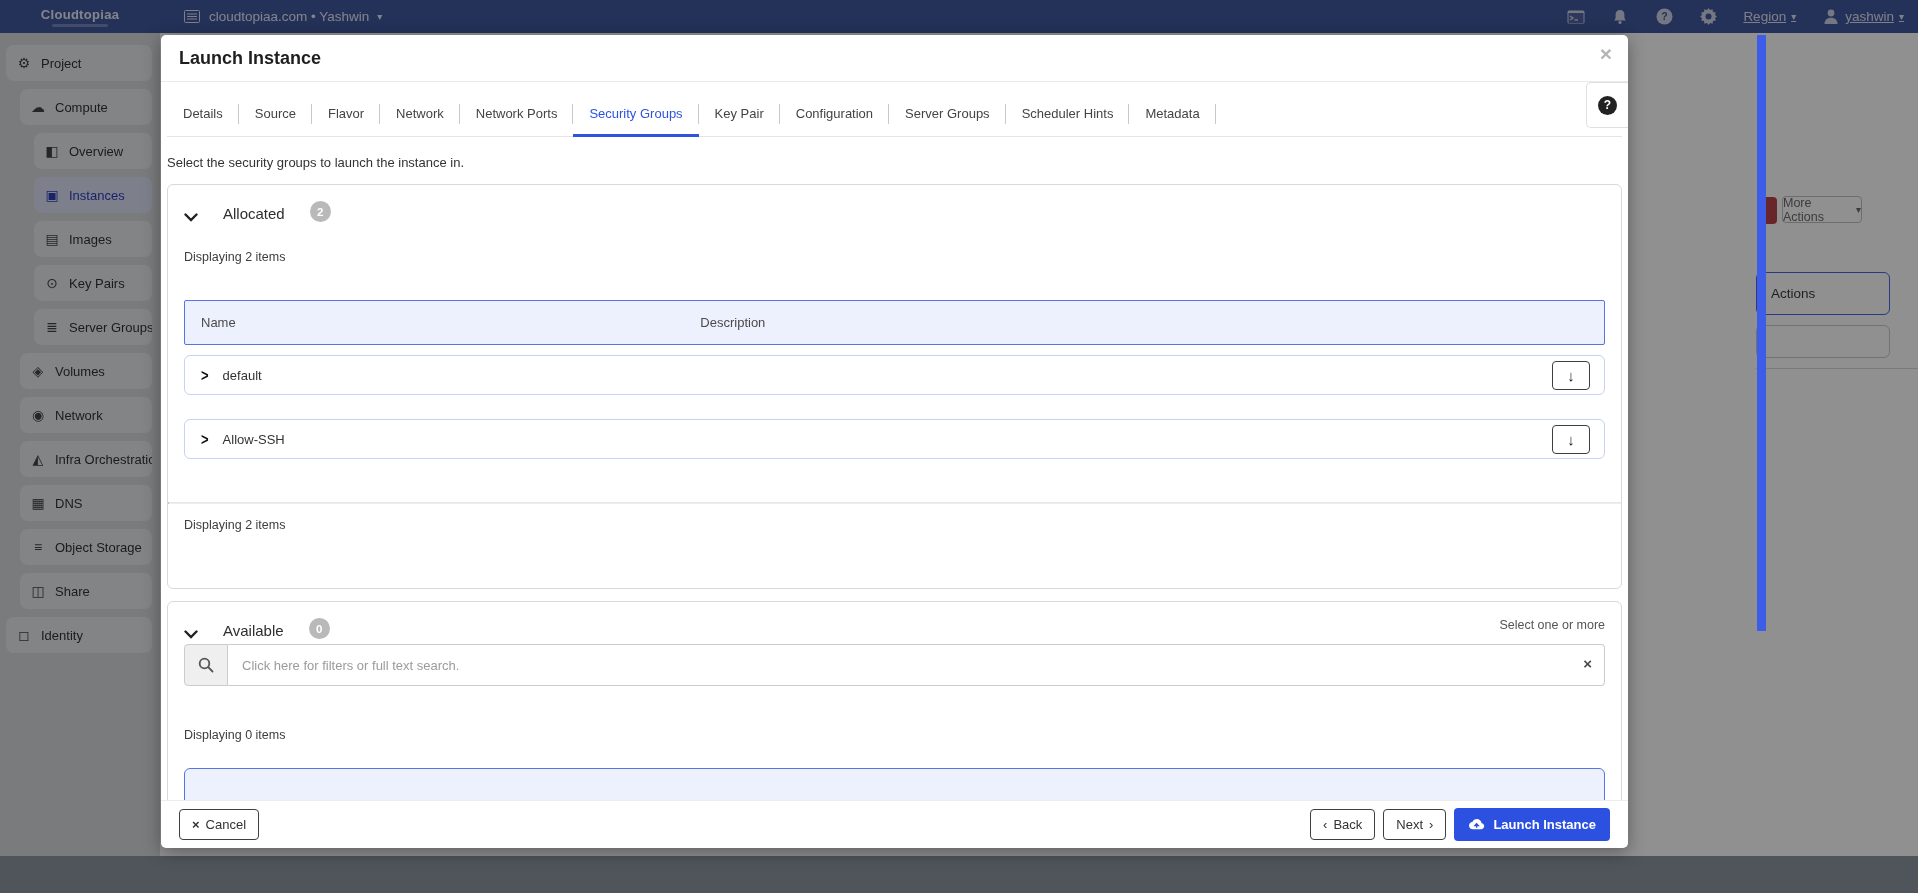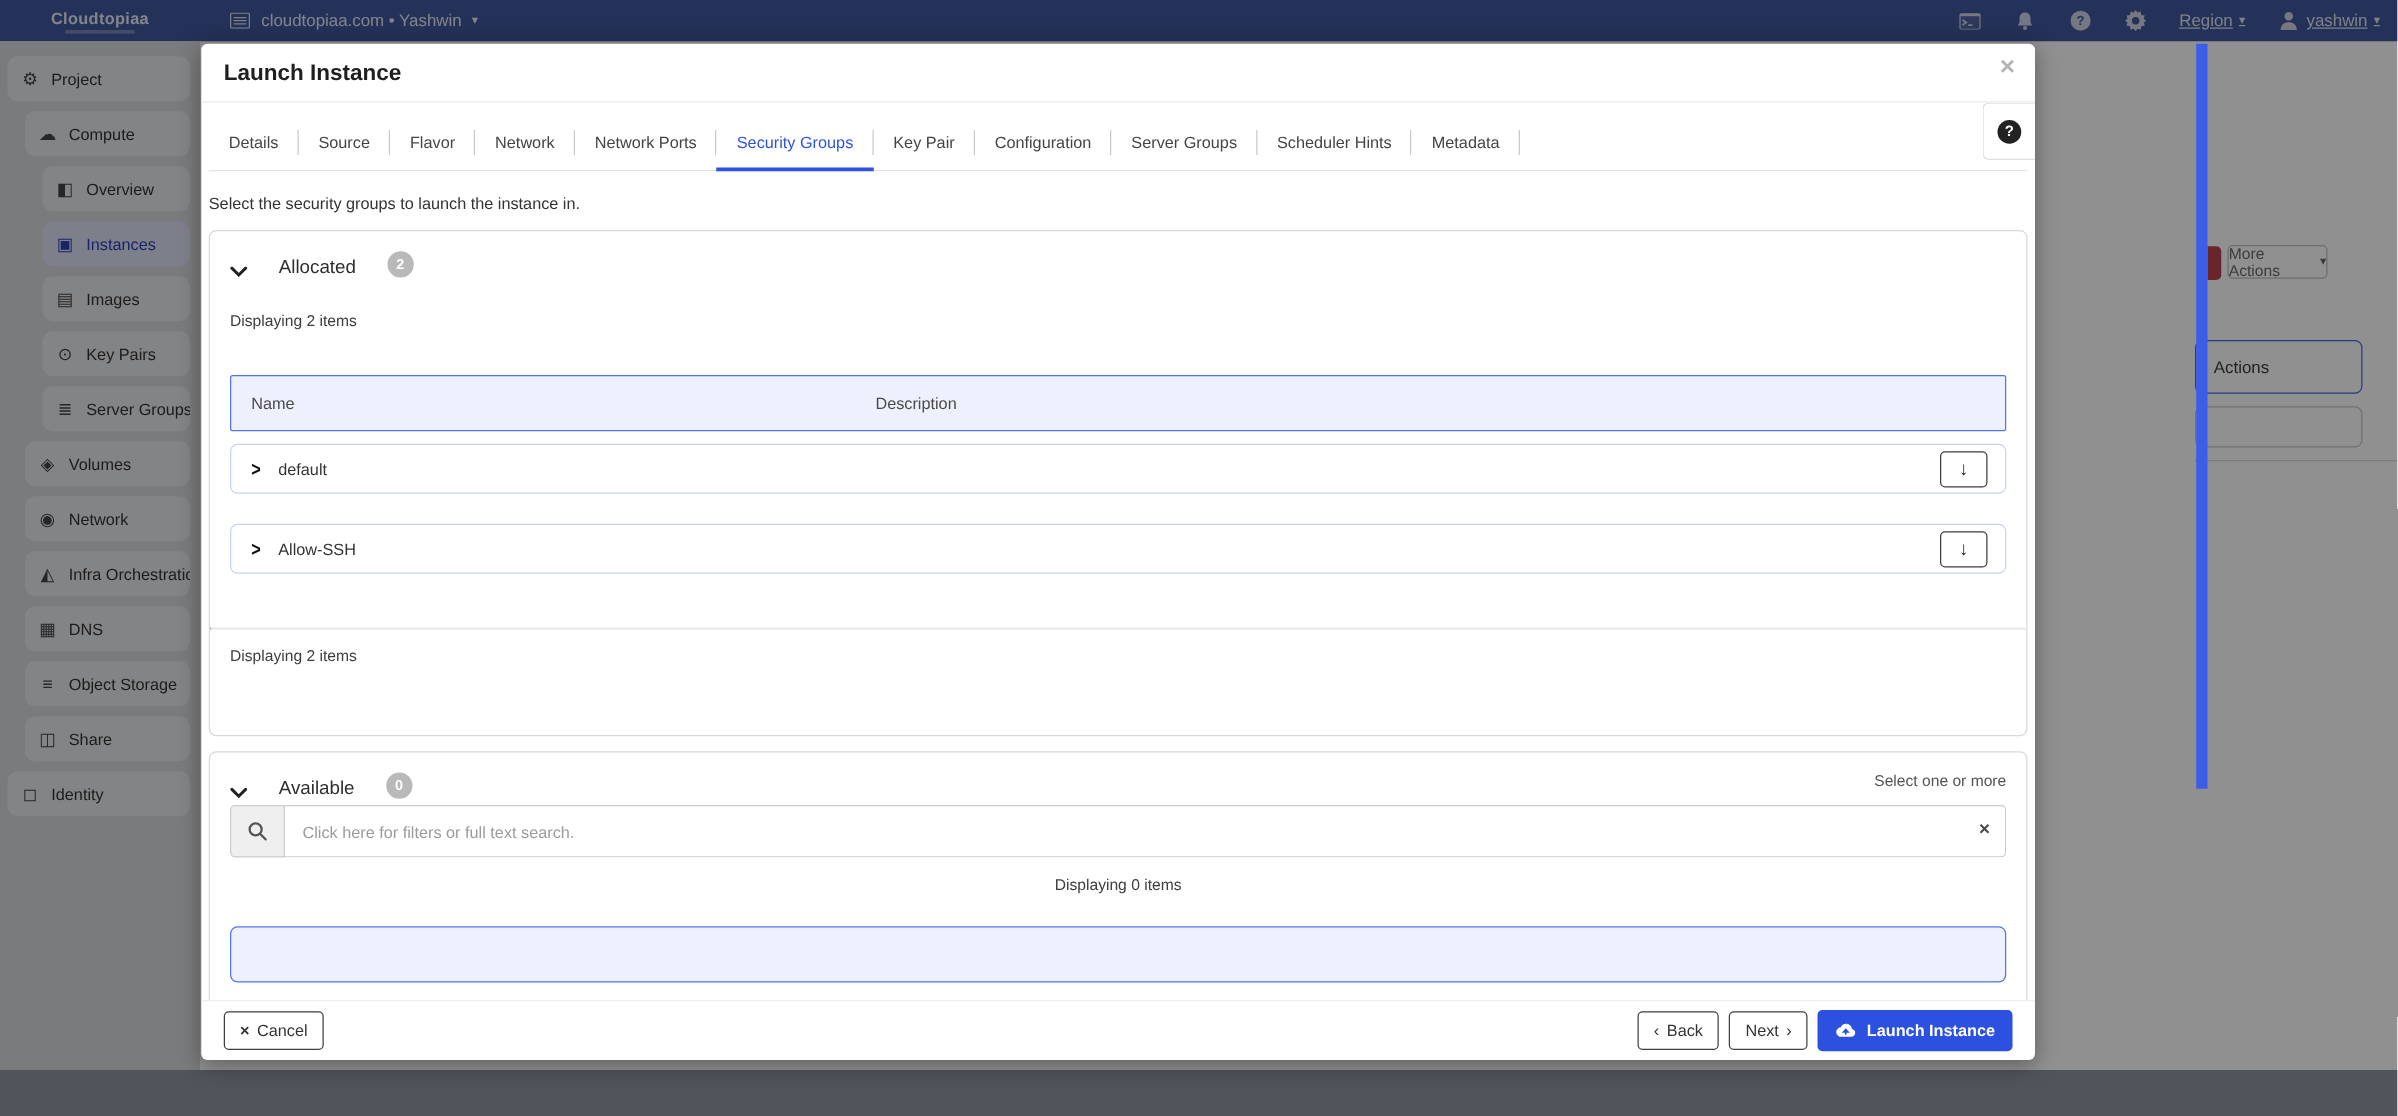--- a/index.html
+++ b/index.html
@@ -73,21 +73,21 @@
   .row-btn { position:absolute; right:14px; top:5px; width:38px; height:29px; border:1.5px solid #3f3f3f; border-radius:4px; background:#fff; display:flex; align-items:center; justify-content:center; font-size:15px; font-weight:bold; color:#222; cursor:pointer; }
   .alloc-divider { position:absolute; left:0; right:0; top:317px; border-top:1px solid #e6e6e6; margin:0; }
   .alloc-bottom { position:absolute; left:16px; top:333px; }
 
   .select-hint { position:absolute; right:16px; top:16px; font-size:12.5px; color:#555; }
   .searchbar { margin-top:5px; display:flex; height:42px; position:relative; }
   .search-addon { width:44px; background:#efefef; border:1px solid #ccc; border-radius:4px 0 0 4px; display:flex; align-items:center; justify-content:center; }
   .search-input { flex:1; border:1px solid #ccc; border-left:none; border-radius:0 4px 4px 0; padding:0 34px 0 14px; font-size:13px; color:#333; outline:none; font-family:inherit; }
   .search-input::placeholder { color:#9b9b9b; }
   .search-clear { position:absolute; right:13px; top:11px; font-size:15px; font-weight:bold; color:#4a4a4a; cursor:pointer; }
-  .avail-disp { margin-top:15px;text-align:center; }
+  .avail-disp { margin-top:42px; }
   .clipped-row { margin-top:26px; height:45px; background:#edf1fd; border:1px solid #5673e8; border-radius:6px; }
 
   .m-footer { height:48px; border-top:1px solid #ededed; display:flex; align-items:center; justify-content:space-between; padding:0 18px; }
   .btn { height:31px; border:1px solid #3f3f3f; border-radius:4px; background:#fff; color:#333; font-size:13px; padding:0 12px; display:inline-flex; align-items:center; gap:6px; cursor:pointer; font-family:inherit; }
   .btn .x { font-weight:bold; }
   .f-right { display:flex; align-items:center; gap:8px; }
   .btn-launch { height:33px; border:none; border-radius:4px; background:#2c50df; color:#fff; font-size:13px; font-weight:bold; padding:0 14px; display:inline-flex; align-items:center; gap:8px; cursor:pointer; font-family:inherit; }
 
   .scroll-thumb { position:absolute; left:1757px; top:35px; width:9px; height:596px; background:#3d5ce8; z-index:30; }
 </style>

